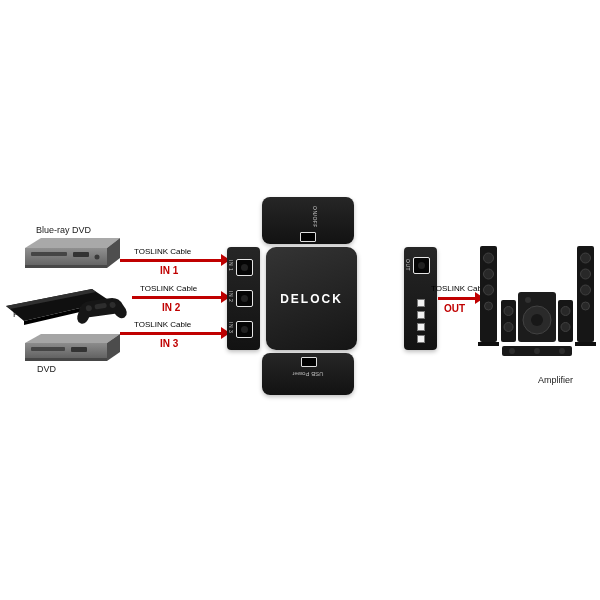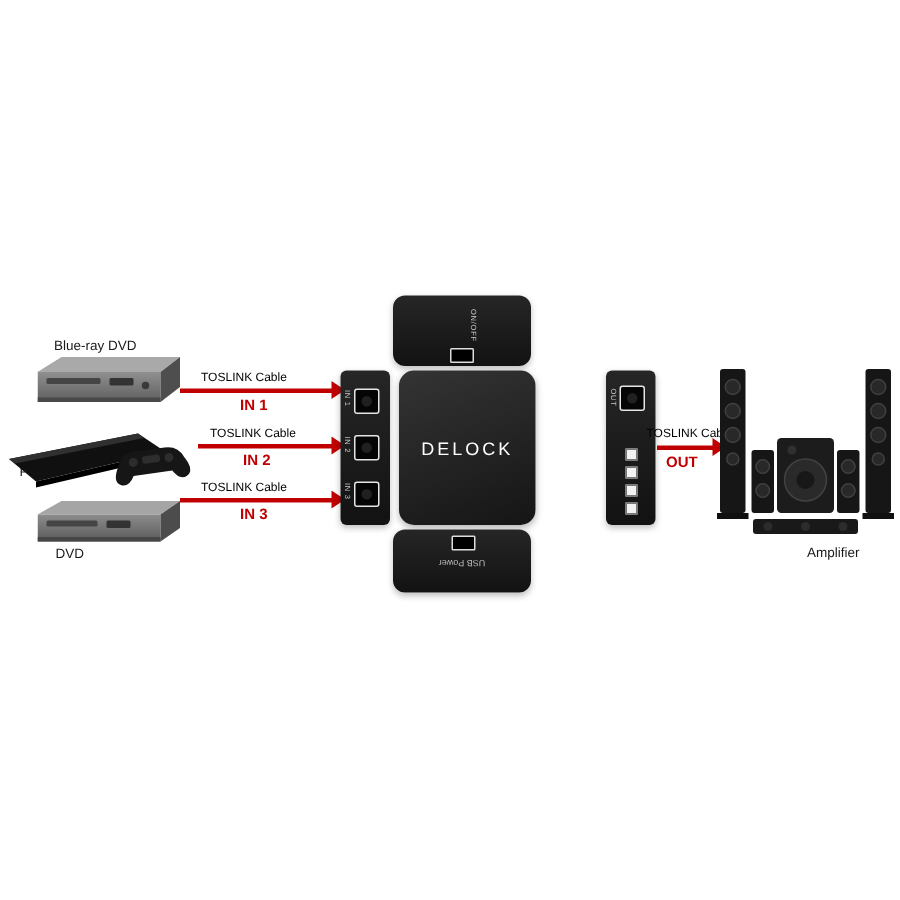--- a/index.html
+++ b/index.html
@@ -10,21 +10,21 @@
   .cable-label{position:absolute;font-size:8px;color:#000;white-space:nowrap;}
   .port-label{position:absolute;font-size:10px;font-weight:bold;color:#c00000;white-space:nowrap;}
   .arrow-line{position:absolute;height:3px;background:#c00000;}
   .arrow-head{position:absolute;width:0;height:0;border-top:6px solid transparent;
               border-bottom:6px solid transparent;border-left:9px solid #c00000;}
   .panel{position:absolute;background:linear-gradient(#262626,#121212);
          border-radius:4px;box-shadow:0 2px 4px rgba(0,0,0,.25);}
   .main-box{position:absolute;background:linear-gradient(160deg,#343434,#151515);
             border-radius:10px;box-shadow:0 2px 5px rgba(0,0,0,.3);
             display:flex;align-items:center;justify-content:center;}
-  .logo{color:#fff;font-size:12px;font-weight:normal;letter-spacing:2px;text-align:center;}
+  .logo{color:#fff;font-size:12px;font-weight:bold;letter-spacing:2px;text-align:center;}
   .port-sq{position:absolute;width:15px;height:15px;background:#050505;
            border:1px solid #e6e6e6;border-radius:2px;}
   .port-sq::after{content:"";position:absolute;left:4px;top:4px;width:7px;height:7px;
                   border-radius:50%;background:#202020;}
   .vtext{position:absolute;writing-mode:vertical-rl;font-size:5px;color:#c8c8c8;
          letter-spacing:.5px;white-space:nowrap;}
   .dip{position:absolute;width:6px;height:6px;background:#f2f2f2;border:1px solid #777;}
   .small-port{position:absolute;background:#000;border:1px solid #ddd;border-radius:1px;}
   .flip-label{position:absolute;font-size:6px;color:#bbb;transform:rotate(180deg);
               text-align:center;width:100%;}
@@ -158,15 +158,15 @@
     <rect x="40" y="58" width="38" height="50" rx="3" fill="#1c1c1c"></rect>
     <circle cx="59" cy="86" r="14" fill="#2a2a2a" stroke="#424242"></circle>
     <circle cx="59" cy="86" r="6" fill="#181818"></circle>
     <circle cx="50" cy="66" r="3" fill="#303030"></circle>
 
     <rect x="24" y="112" width="70" height="10" rx="2" fill="#191919"></rect>
     <circle cx="34" cy="117" r="3" fill="#2c2c2c"></circle>
     <circle cx="59" cy="117" r="3" fill="#2c2c2c"></circle>
     <circle cx="84" cy="117" r="3" fill="#2c2c2c"></circle>
   </svg>
-  <div class="dev-label" style="left:538px;top:363px">Amplifier</div>
+  <div class="dev-label" style="left:538px;top:375px">Amplifier</div>
 
 </div>
 
 </body></html>

